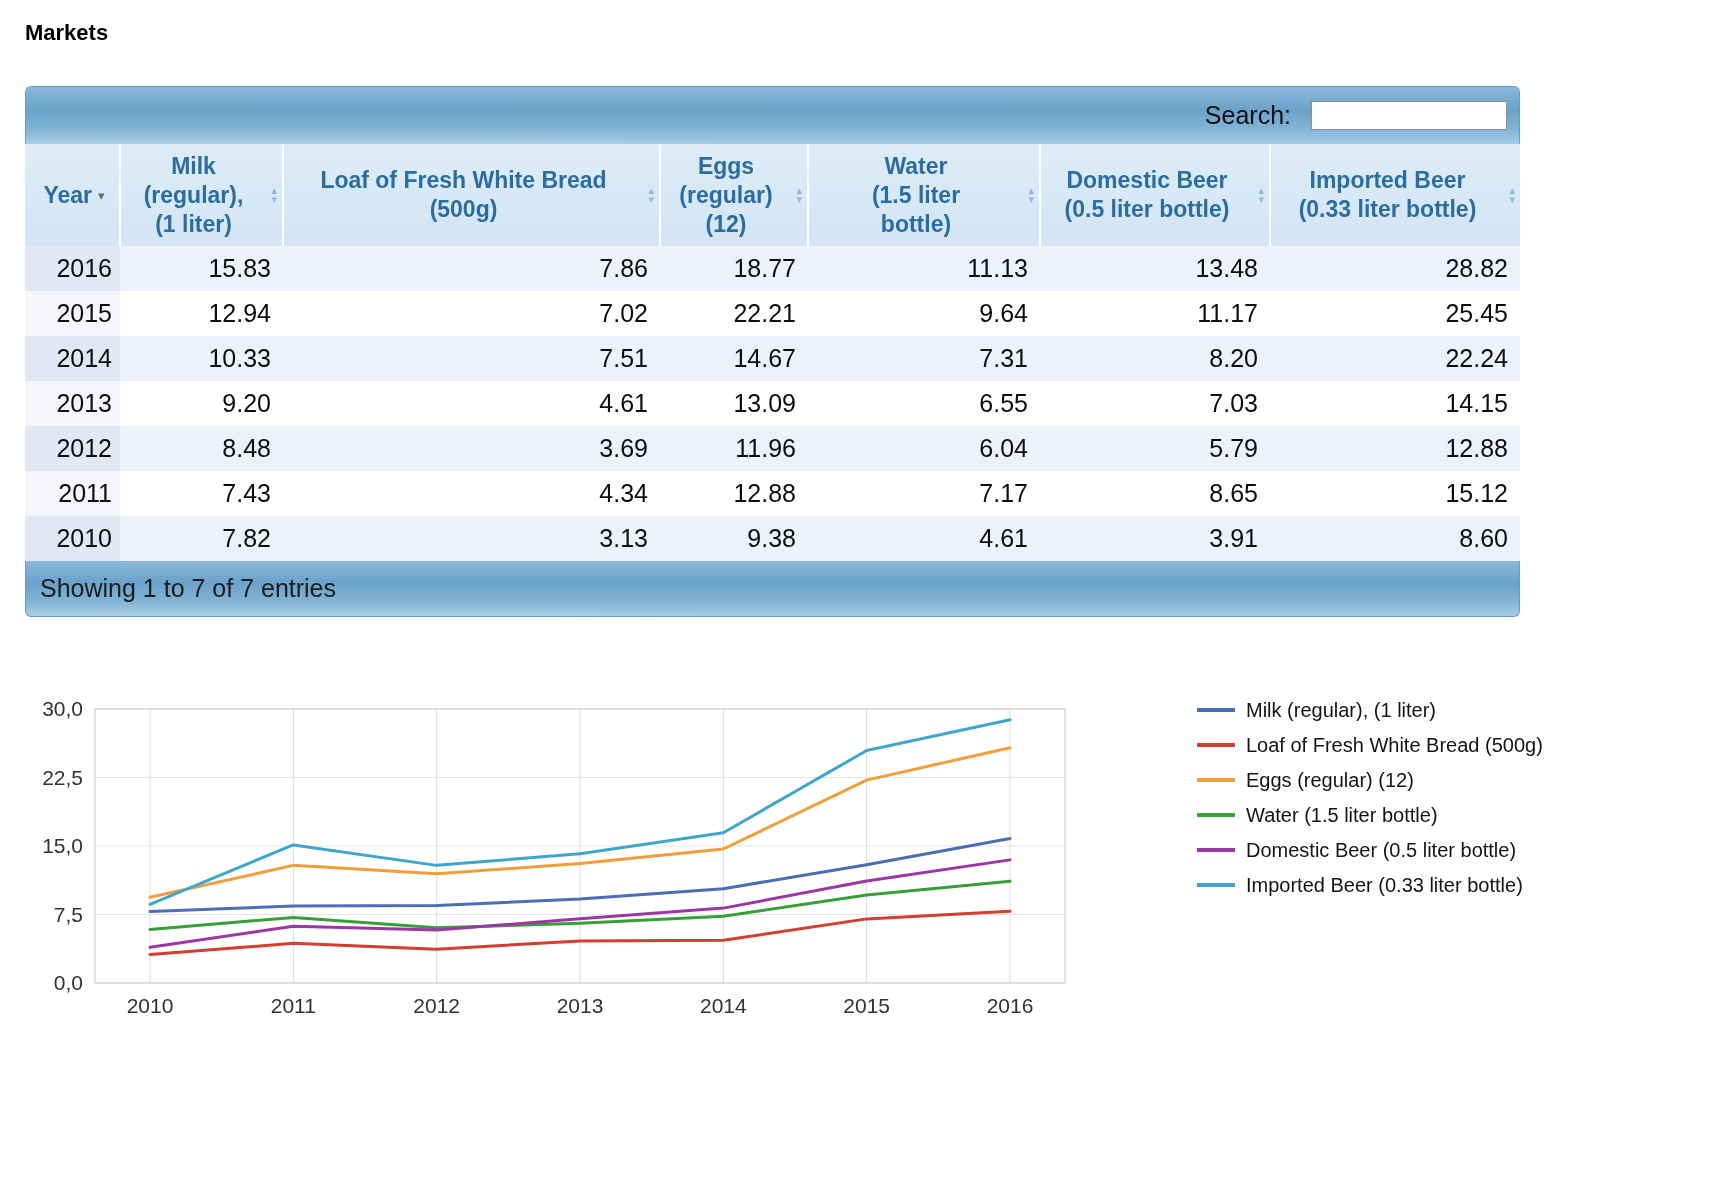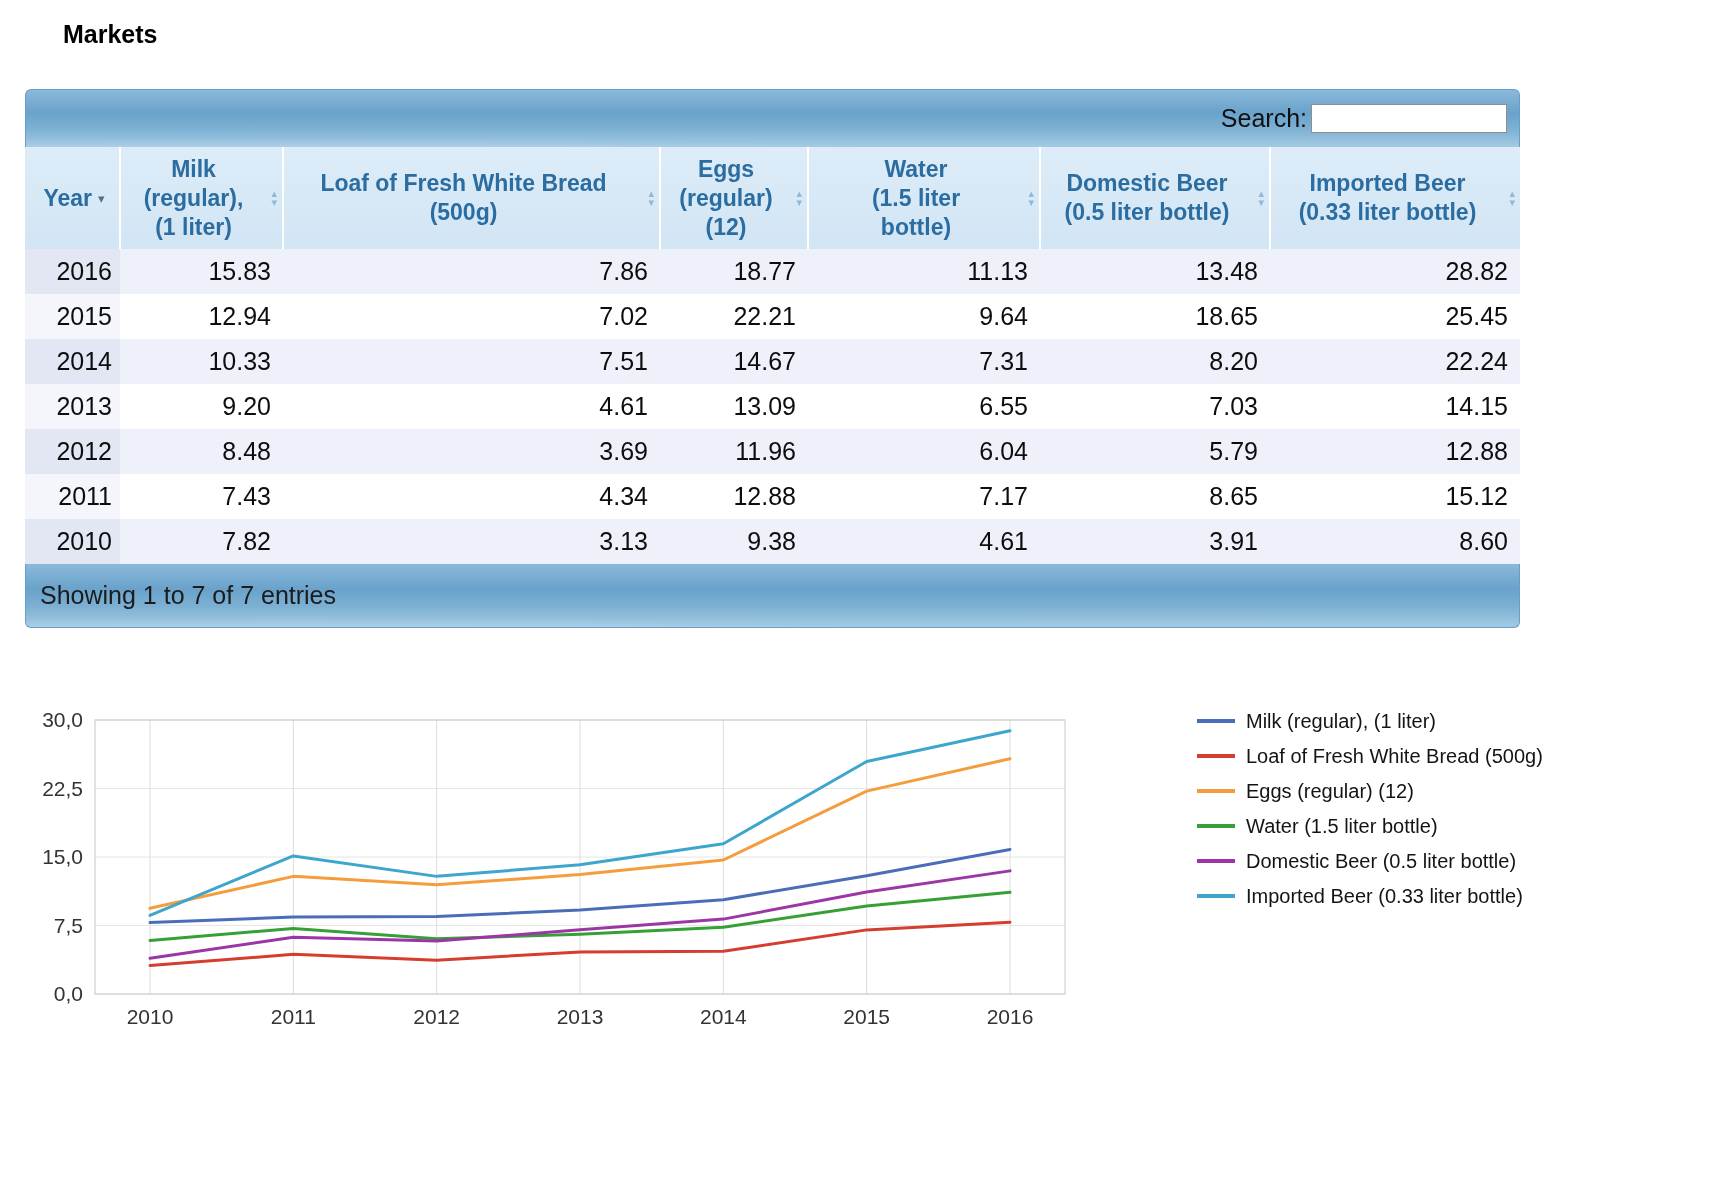--- a/index.html
+++ b/index.html
@@ -1,34 +1,34 @@
 <!DOCTYPE html>
 <html><head>
 <meta charset="utf-8">
 <style>
   * { box-sizing: border-box; margin: 0; padding: 0; }
   html,body { width: 1716px; height: 1186px; background: #fff; overflow: hidden; }
   body { font-family: "Liberation Sans", "DejaVu Sans", sans-serif; color: #111; }
   .page { padding: 20px 25px; }
 
-  h1.page-title { font-size: 25px; font-weight: bold; color: #000; margin-bottom: 40px; margin-left: 38px; }
+  h1.page-title { font-size: 22px; font-weight: bold; color: #000; margin-bottom: 40px; }
 
   .dt-wrapper { width: 1495px; }
 
   .dt-bar {
     border: 1px solid #679ec6;
     background-image:
       radial-gradient(120% 150% at 18% 165%, rgba(255,255,255,.5) 0%, rgba(255,255,255,0) 55%),
       linear-gradient(180deg, #8ab9da 0%, #6aa2cb 40%, #7db1d3 68%, #a3cae3 100%);
     display: flex; align-items: center;
   }
   .dt-bar.top { height: 58px; border-radius: 6px 6px 0 0; justify-content: flex-end; padding: 0 12px; border-bottom: none; }
-  .dt-bar.bottom { height: 64px; border-radius: 0 0 6px 6px; justify-content: flex-start; padding: 16px 14px; border-top: none; text-align: center; }
-
-  .search-label { font-size: 25px; color: #101010; margin-right: 4px; }
+  .dt-bar.bottom { height: 56px; border-radius: 0 0 6px 6px; justify-content: flex-start; padding: 16px 14px; border-top: none; text-align: center; }
+
+  .search-label { font-size: 25px; color: #101010; margin-right: 20px; }
   .search-input { width: 196px; height: 29px; border: 1px solid #8f8f8f; background: #fff; font-size: 18px; padding: 0 6px; }
 
   .footer-text { font-size: 25px; color: #1c1c1c; }
 
   table.dt { border-collapse: collapse; table-layout: fixed; width: 1495px; }
   table.dt col.c0 { width: 95px; }
   table.dt col.c1 { width: 163px; }
   table.dt col.c2 { width: 377px; }
   table.dt col.c3 { width: 148px; }
   table.dt col.c4 { width: 232px; }
@@ -135,21 +135,21 @@
             <td class="num-cell">11.13</td>
             <td class="num-cell">13.48</td>
             <td class="num-cell">28.82</td>
           </tr>
           <tr class="even">
             <td class="year-cell sorting_1">2015</td>
             <td class="num-cell">12.94</td>
             <td class="num-cell">7.02</td>
             <td class="num-cell">22.21</td>
             <td class="num-cell">9.64</td>
-            <td class="num-cell">18.65</td>
+            <td class="num-cell">11.17</td>
             <td class="num-cell">25.45</td>
           </tr>
           <tr class="odd">
             <td class="year-cell sorting_1">2014</td>
             <td class="num-cell">10.33</td>
             <td class="num-cell">7.51</td>
             <td class="num-cell">14.67</td>
             <td class="num-cell">7.31</td>
             <td class="num-cell">8.20</td>
             <td class="num-cell">22.24</td>

